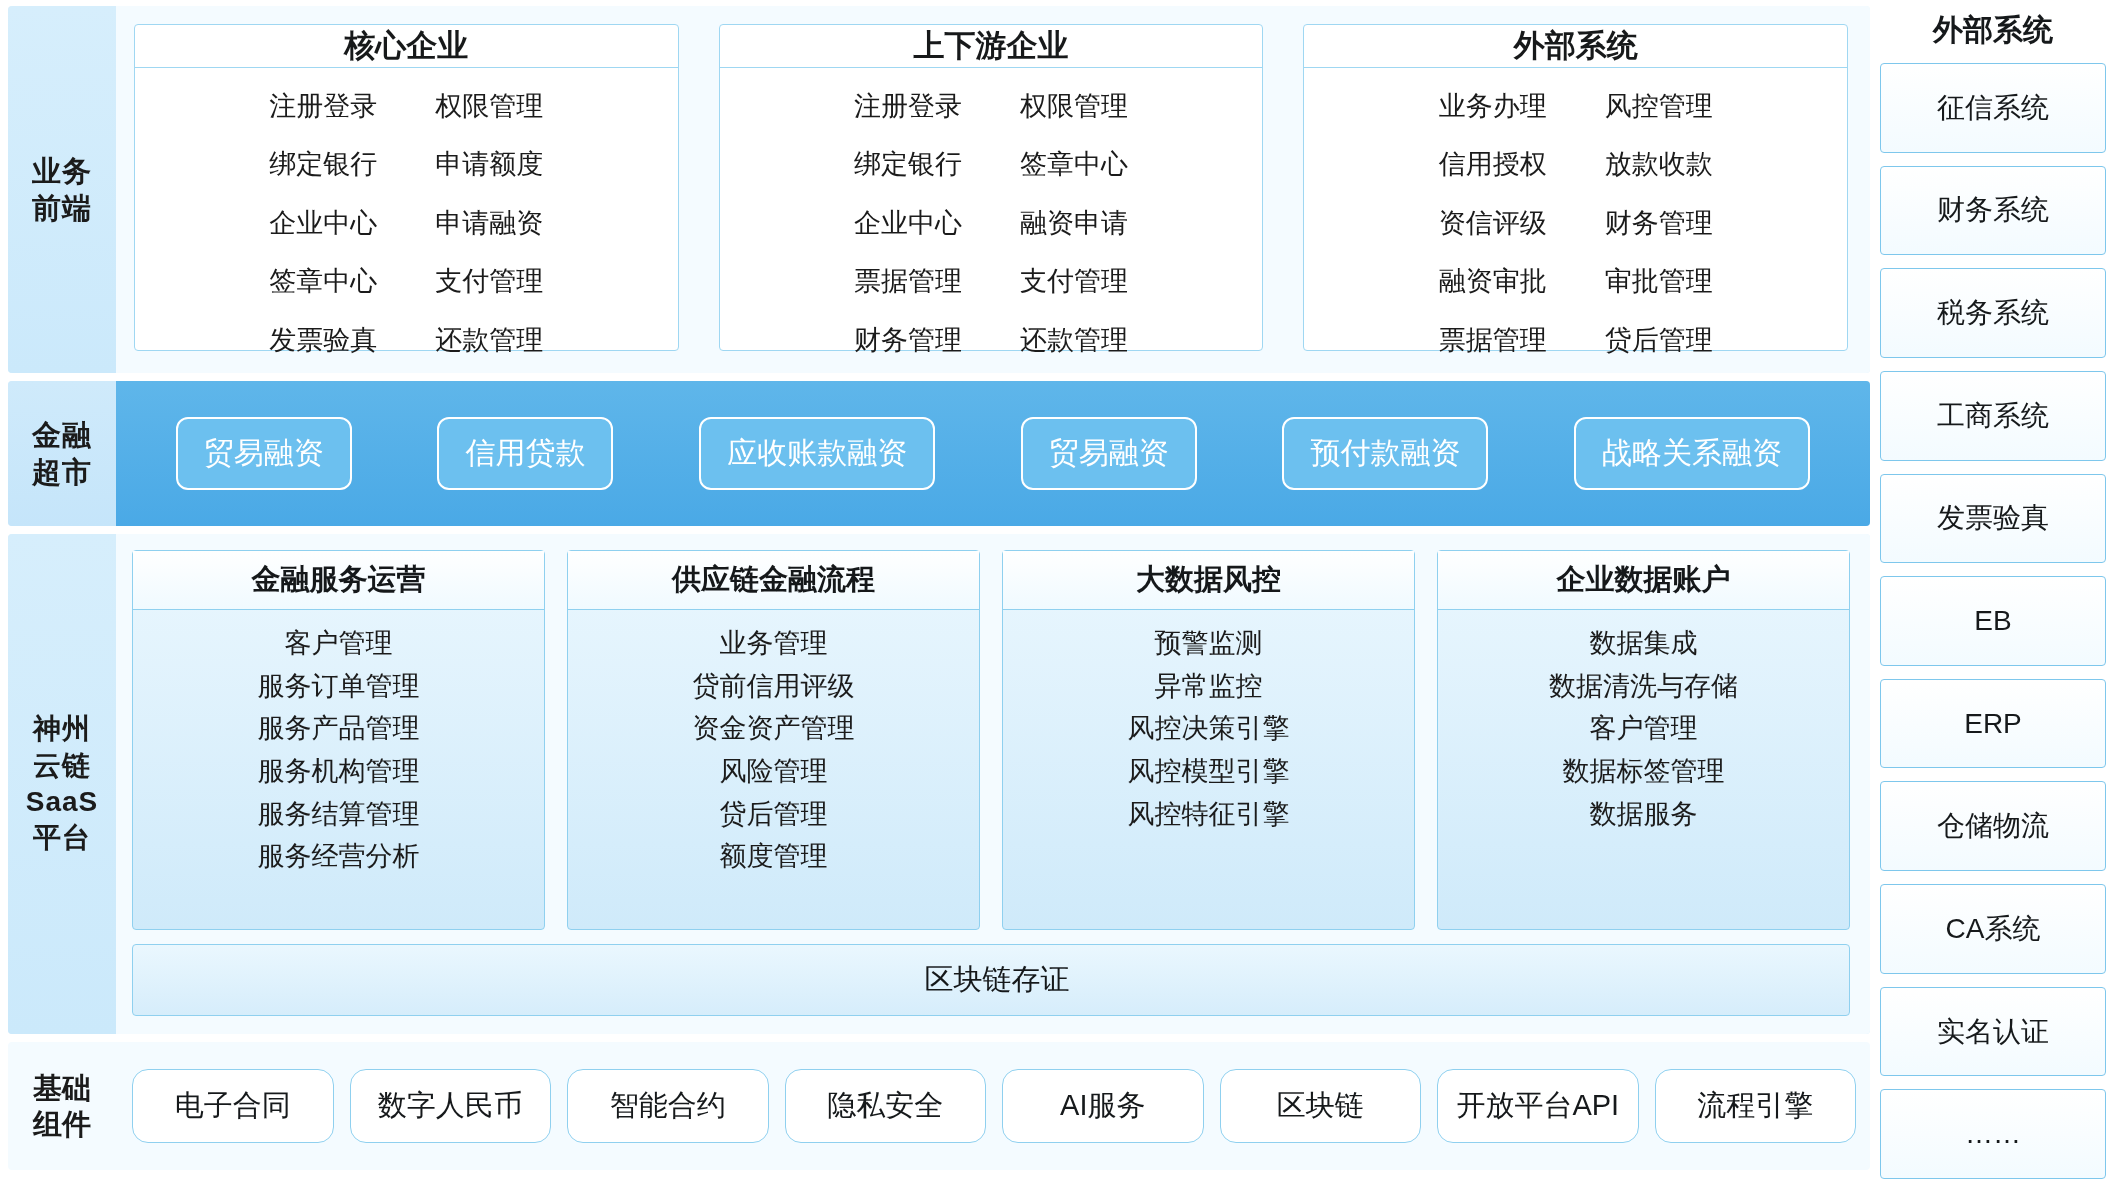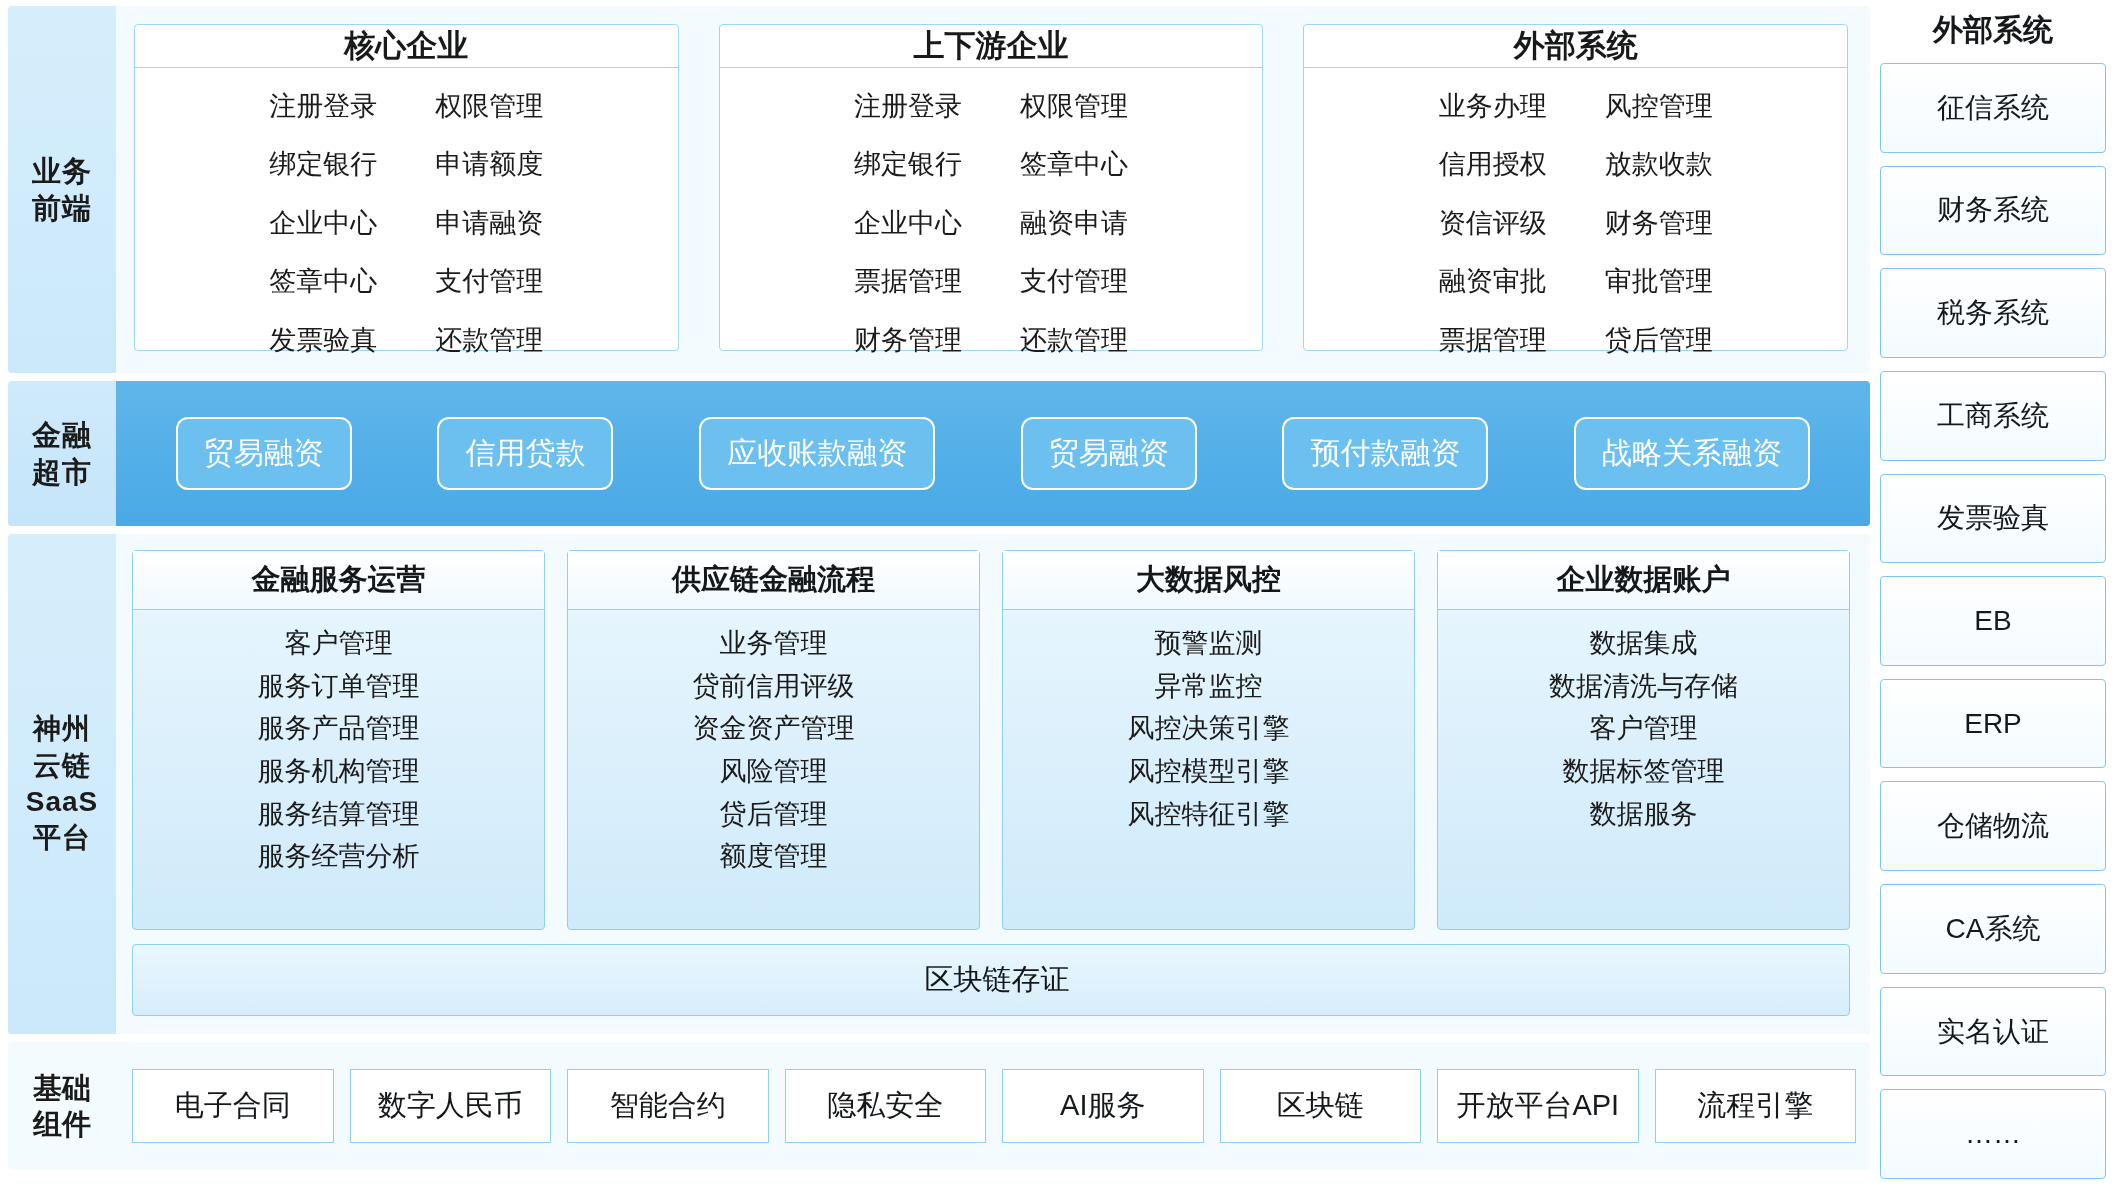--- a/index.html
+++ b/index.html
@@ -232,21 +232,21 @@
     text-align: center;
     font-size: 29px;
     line-height: 1.25;
     font-weight: 700;
     color: #1b1b1b;
   }
   .base-chip {
     flex: 1 1 0;
     background: #ffffff;
     border: 1px solid #8fd0ef;
-    border-radius: 0;
+    border-radius: 16px;
     color: #16191b;
     font-size: 29px;
     padding: 16px 6px;
     text-align: center;
     white-space: nowrap;
     box-sizing: border-box;
   }
 
   
   .ext-col {

